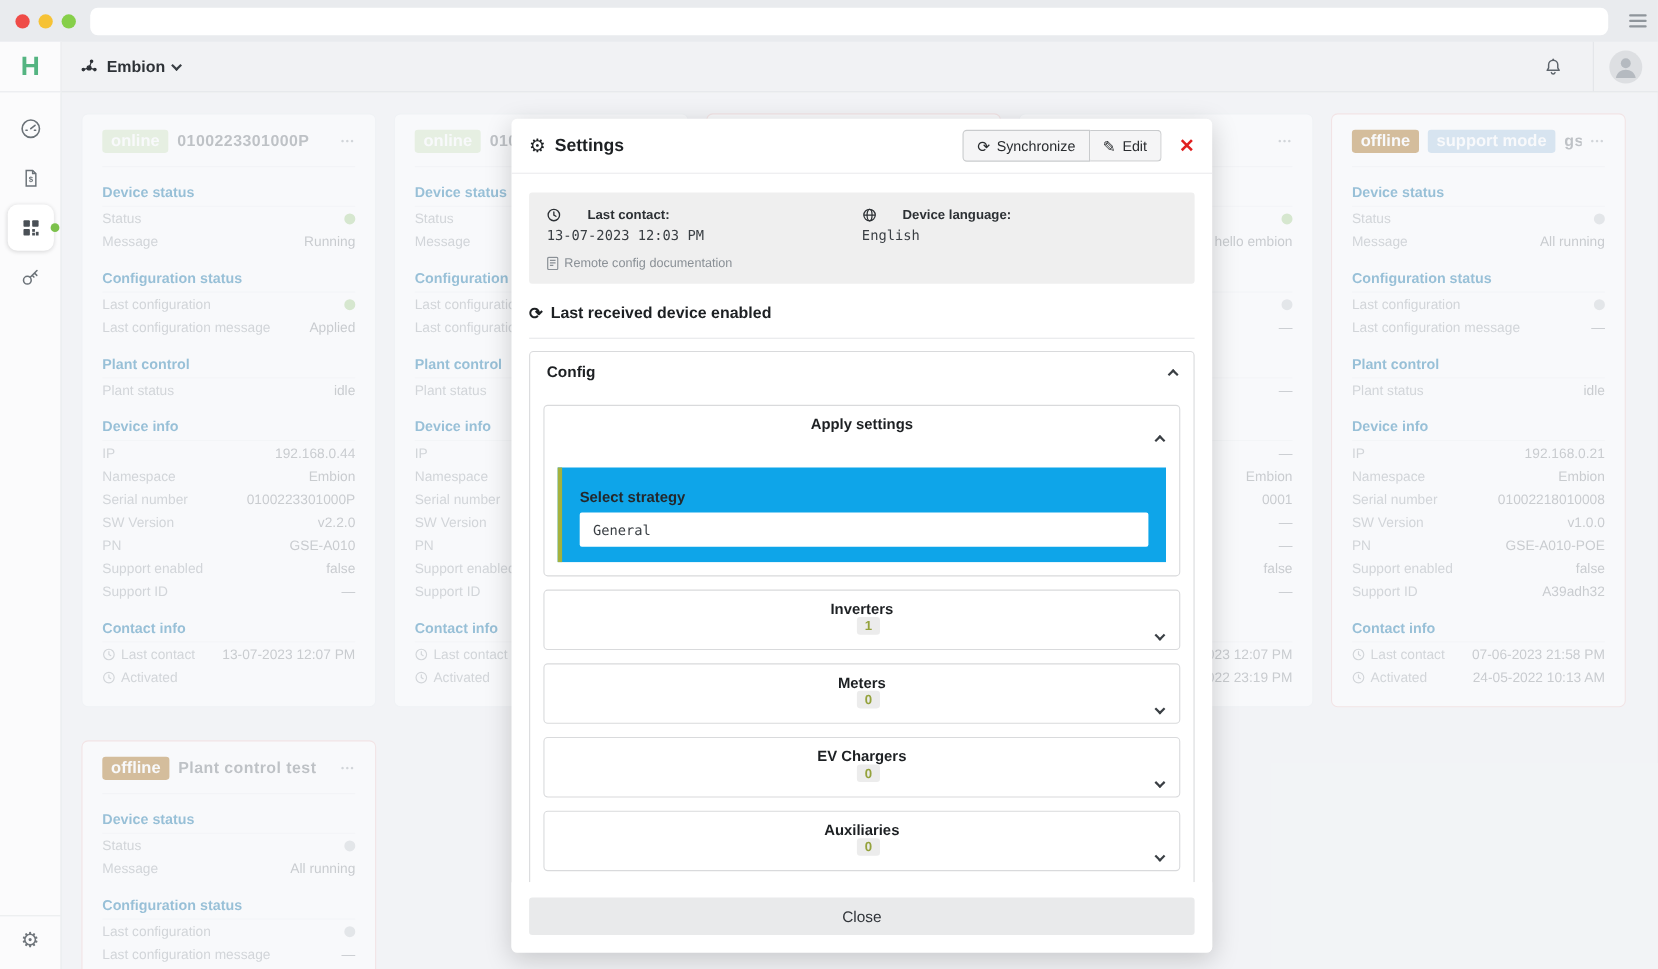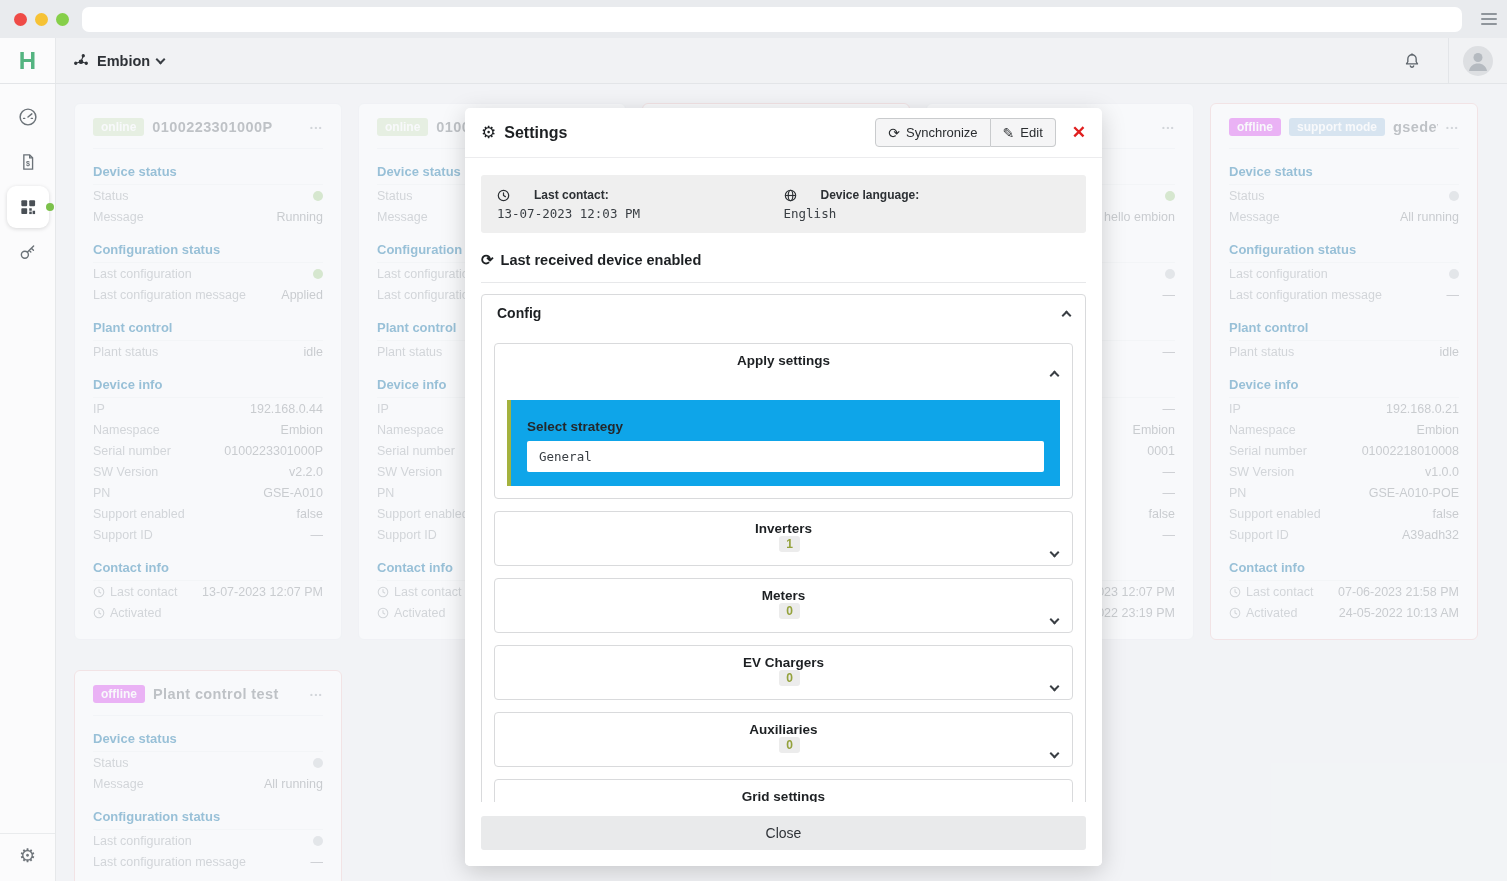--- a/index.html
+++ b/index.html
@@ -35,23 +35,23 @@
   .side-item .notif { position:absolute; right:-5px; top:17px; width:8px; height:8px; border-radius:50%; background:#7cc14b; }
   .side-foot { margin-top:auto; width:100%; border-top:1px solid #e9ebed; padding:10px 0 14px; display:flex; justify-content:center; font-size:19px; color:#70767c; }
 
   
   .main { position:absolute; left:56px; top:84px; right:0; bottom:0; background:#eef0f2; overflow:hidden; }
   .cards { position:absolute; left:18px; top:19px; display:flex; gap:16px; z-index:1; }
   .card-col { width:268px; display:flex; flex-direction:column; gap:30px; }
   .card { background:#ffffff; border:1px solid #e9ebee; border-radius:6px; padding:14px 18px 16px; }
   .card.offline { border-color:#efc6c5; }
   .card-head { display:flex; align-items:center; gap:8px; padding-bottom:12px; border-bottom:1px solid #f0f1f3; margin-bottom:8px; }
-  .badge { font-size:12px; font-weight:700; color:#ffffff; padding:2px 8px; border-radius:3px; white-space:nowrap; }
+  .badge { font-size:15px; font-weight:700; color:#ffffff; padding:2px 8px; border-radius:3px; white-space:nowrap; }
   .badge.online { background:#cfe4bd; }
-  .badge.offline { background:#d946ef; }
+  .badge.offline { background:#a16207; }
   .badge.support { background:#a9c8e2; }
   .card-title { font-weight:700; color:#686e74; font-size:14.5px; letter-spacing:.4px; flex:1; white-space:nowrap; overflow:hidden; }
   .card-menu { color:#9aa0a6; font-size:8px; letter-spacing:1.5px; font-weight:700; }
   .sec-title { font-weight:700; color:#0369a1; font-size:13px; padding:6px 0 5px; border-bottom:1px solid #f2f3f5; margin-top:9px; }
   .crow { display:flex; justify-content:space-between; align-items:center; padding:3.5px 0; font-size:12.5px; color:#9ba1a6; min-height:20px; }
   .crow .lbl { display:flex; align-items:center; gap:5px; }
   .crow .val { color:#83888d; text-align:right; white-space:nowrap; }
   .dot { width:10px; height:10px; border-radius:50%; }
   .dot.green { background:#a5cf8b; }
   .dot.gray { background:#c9ccd0; }
@@ -828,20 +828,29 @@
               <svg width="13" height="13" viewBox="0 0 16 16" fill="none" stroke="#2c3034" stroke-width="1.4">
                   <circle cx="8" cy="8" r="6.4"></circle>
                   <ellipse cx="8" cy="8" rx="2.8" ry="6.4"></ellipse>
                   <path d="M1.6 8h12.8"></path>
                 </svg>
             </span>
             <span>Device language:</span>
           </div>
           <div class="info-val">English</div>
         </div>
+      </div>
+      <div class="doc-link">
+        <span>
+          <svg width="11" height="13" viewBox="0 0 12 14" fill="none" stroke="#8a9096" stroke-width="1.2">
+              <rect x="1" y="1" width="10" height="12" rx="1"></rect>
+              <path d="M3.2 4h5.6M3.2 6.5h5.6M3.2 9h3.4"></path>
+            </svg>
+        </span>
+        <span>Remote config documentation</span>
       </div>
     </div>
 
     <div class="m-section">
       <span class="ic">⟳</span>
       <span>Last received device enabled</span>
     </div>
     <hr class="m-hr">
 
     <div class="acc">

